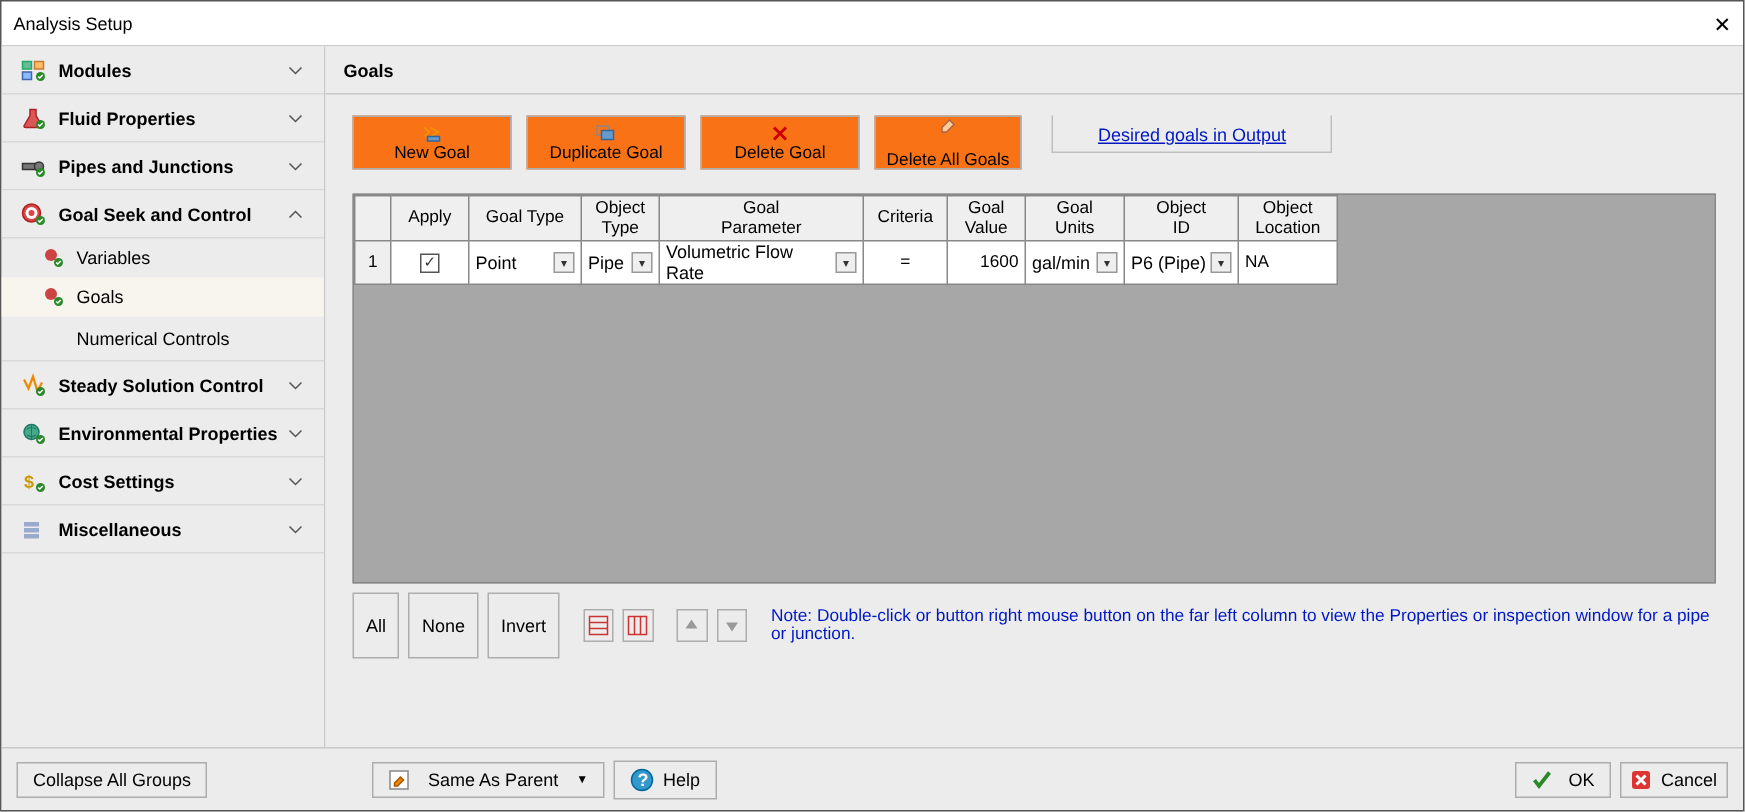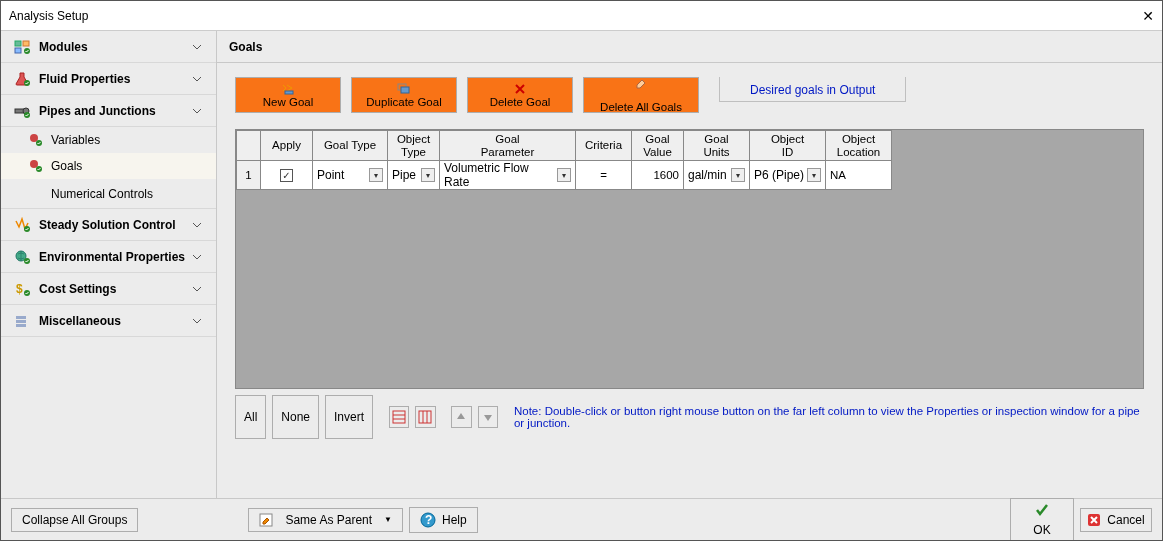--- a/index.html
+++ b/index.html
@@ -17,21 +17,21 @@
   .side-sub .icon { width:20px; display:flex; }
   .side-sub .label { padding-left:2px; }
   .side-sub.active { background:#f7f5ee; }
   .main { flex:1; display:flex; flex-direction:column; background:#ececec; }
   .main-head { height:32px; display:flex; align-items:center; padding:0 12px; font-weight:bold; border-bottom:1px solid #c8c8c8; }
   .main-body { flex:1; padding:14px 18px 4px 18px; display:flex; flex-direction:column;}
   .toolbar-row { display:flex; align-items:flex-start; gap:10px; }
   .tool-btn { width:106px; height:36px; background:#f97316; border:1px solid #adadad; display:flex; flex-direction:column; align-items:center; justify-content:center; cursor:default; }
   .tool-btn .ic { height:14px; display:flex; align-items:center; justify-content:center;}
   .tool-btn .lb { font-size:11.5px; }
-  .link-tab { margin-left:10px; border:1px solid #bfbfbf; border-top:none; padding:6px 30px 4px 30px; color:#0018c4; background:#ececec; }
+  .link-tab { margin-left:10px; border:1px solid #bfbfbf; border-top:none; padding:6px 30px 4px 30px; color:#0018c4; background:#ececec;text-decoration:underline; }
   .grid-wrap { margin-top:16px; border:1px solid #888; background:#a7a7a7; height:260px; overflow:hidden;}
   table.grid { border-collapse:collapse; background:#fff; }
   table.grid th { background:#efefef; border:1px solid #888; font-weight:normal; padding:2px 4px; height:30px; font-size:11.5px; line-height:1.1;}
   table.grid td { border:1px solid #888; padding:0 4px; height:20px; background:#fff; font-size:11.5px;}
   .rownum { background:#efefef !important; text-align:center; width:24px;}
   .dd { display:flex; align-items:center; justify-content:space-between; }
   .dd .ar { width:14px; height:14px; border:1px solid #999; background:#efefef; display:flex; align-items:center; justify-content:center; font-size:8px; color:#333;}
   .checkbox { width:13px; height:13px; border:1px solid #555; display:inline-flex; align-items:center; justify-content:center; font-size:10px; color:#333; margin:auto;}
   .below-row { display:flex; align-items:center; gap:6px; margin-top:6px;}
   .mini-btn { border:1px solid #adadad; background:#ececec; padding:14px 8px; cursor:default;}
@@ -99,20 +99,37 @@
           </svg>
       </span>
       <span class="label">Pipes and Junctions</span>
       <span class="chev">
           <svg viewBox="0 0 10 10">
             <path d="M1 3 L5 7 L9 3" fill="none" stroke="#555"></path>
           </svg>
         </span>
     </div>
 
+    <div class="side-item" style="background:#ececec;">
+      <span class="icon">
+        <svg width="16" height="16">
+            <circle cx="7" cy="7" r="6" fill="#d44" stroke="#a22"></circle>
+            <circle cx="7" cy="7" r="4" fill="#fff"></circle>
+            <circle cx="7" cy="7" r="2" fill="#d44"></circle>
+            <circle cx="13" cy="12" r="3" fill="#2a8a2a"></circle>
+            <path d="M11.5 12 l1 1 l2 -2" stroke="#fff" fill="none"></path>
+          </svg>
+      </span>
+      <span class="label">Goal Seek and Control</span>
+      <span class="chev">
+          <svg viewBox="0 0 10 10">
+            <path d="M1 7 L5 3 L9 7" fill="none" stroke="#555"></path>
+          </svg>
+        </span>
+    </div>
 
     <div class="side-sub">
       <span class="icon">
         <svg width="14" height="14">
             <circle cx="5" cy="5" r="4" fill="#c44"></circle>
             <circle cx="10" cy="10" r="3" fill="#2a8a2a"></circle>
             <path d="M8.5 10 l1 1 l2 -2" stroke="#fff" fill="none" stroke-width="1"></path>
           </svg>
       </span>
       <span class="label">Variables</span>
@@ -225,21 +242,21 @@
           <span class="lb">Duplicate Goal</span>
         </div>
         <div class="tool-btn">
           <span class="ic">
               <svg width="12" height="12">
                 <path d="M2 2 L10 10 M10 2 L2 10" stroke="#c00" stroke-width="2"></path>
               </svg>
             </span>
           <span class="lb">Delete Goal</span>
         </div>
-        <div class="tool-btn" style="width:116px;gap:12px;">
+        <div class="tool-btn" style="width:98px;gap:12px;">
           <span class="ic">
               <svg width="14" height="12">
                 <path d="M3 8 l5 -5 l3 3 l-5 5 h-3 z" fill="#fc9" stroke="#a64"></path>
               </svg>
             </span>
           <span class="lb">Delete All Goals</span>
         </div>
         <div class="link-tab">Desired goals in Output</div>
       </div>
 
@@ -361,21 +378,21 @@
   <div class="ftr-btn">
     <span>
         <svg width="16" height="16">
           <circle cx="8" cy="8" r="7" fill="#39c" stroke="#069"></circle>
           <text x="5" y="12" fill="#fff" font-size="11" font-weight="bold">?</text>
         </svg>
       </span>
     <span>Help</span>
   </div>
   <div class="spacer"></div>
-  <div class="ftr-btn" style="width:64px; justify-content:space-between;flex-direction:column;">
+  <div class="ftr-btn" style="width:64px; justify-content:space-between;">
     <span>
         <svg width="14" height="14">
           <path d="M2 7 l3 4 l7 -9" stroke="#2a8a2a" stroke-width="2.5" fill="none"></path>
         </svg>
       </span>
     <span>OK</span>
   </div>
   <div style="width:6px"></div>
   <div class="ftr-btn" style="width:72px; justify-content:center;">
     <span>

